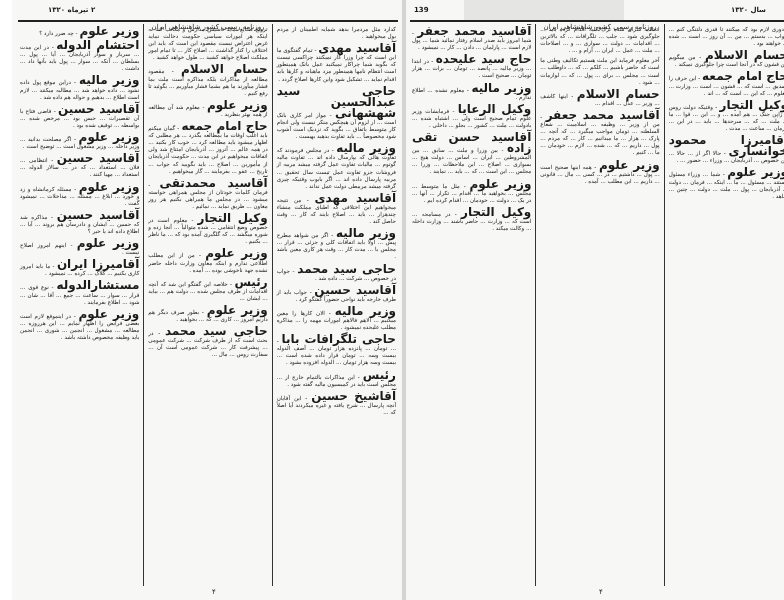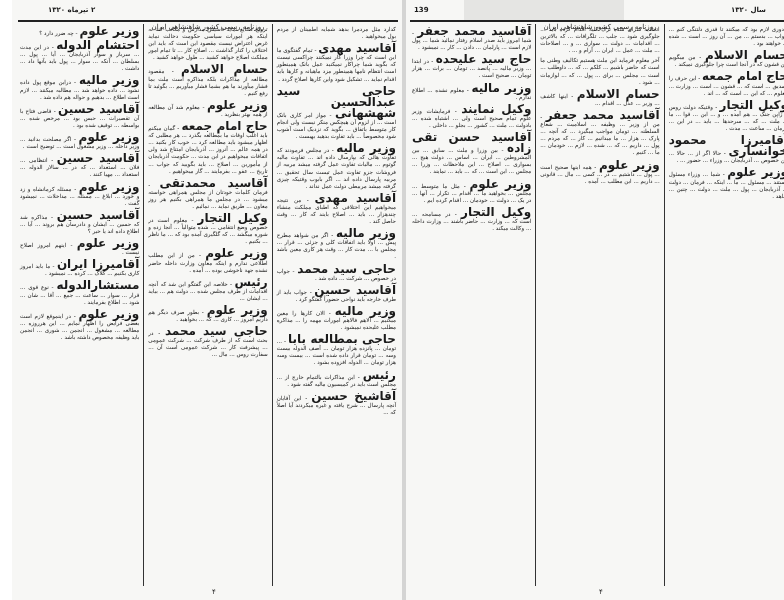--- a/index.html
+++ b/index.html
@@ -41,21 +41,21 @@
       <div class="col">
           <div class="sec"><span class="bd">کدارد مثل مردمرا بدهد شمایه اطمینان از مردم بول میخواهید .</span></div>
           <div class="sec"><span class="hd">آقاسید مهدی</span> - <span class="bd">تمام گفتگوی ما این است که چرا وزرا کار نمیکنند چراکسی نیست که بگوید شما چراکار نمیکنید عمل بانک همینطور است انتظام نامها همینطور مزد ماهیانه و کارها باید اقدام نماید ... تشکیل شود واین کارها اصلاح گردد .</span></div>
           <div class="sec"><span class="hd">حاجی سید عبدالحسین شهشهانی</span> - <span class="bd">مواز امر کاری بانک است ... از لزوم آن هیچکس منکر نیست ولی انجام کار متوسط باتفاق ... بگوید که نزدیک است آشوب شود مخصوصاً ... باید تفاوت بدهید بهبست .</span></div>
           <div class="sec"><span class="hd">وزیر مالیه</span> - <span class="bd">در مجلس فرمودند که تفاوت هائی که بپارسال داده اند ... تفاوت مالیه گوتوم ... مالیات تفاوت عمل گرفته میشد مربیه از فروشات جزو تفاوت عمل تیست سال تحقیق ... مربیه پارسال داده اند ... اگر بابوب وقتیکه چیزی گرفته میشد مربیطی دولت عمل نداند .</span></div>
           <div class="sec"><span class="hd">آقاسید مهدی</span> - <span class="bd">من نتیجه میخواهیم این اختلافی که اطبای مملکت منشاء چندهزار ... باید ... اصلاح بایند که کار ... وقت حاصل کند .</span></div>
           <div class="sec"><span class="hd">وزیر مالیه</span> - <span class="bd">اگر من شواهد مطرح پیش ... اولا باید اتفاقات کلی و جزئی ... قرار ... مجلس با ... مدت کار ... وقت هر کاری معین باشد .</span></div>
           <div class="sec"><span class="hd">حاجی سید محمد</span> - <span class="bd">جواب در خصوص ... شرکت ... داده شد .</span></div>
           <div class="sec"><span class="hd">آقاسید حسین</span> - <span class="bd">جواب باید از طرف خارجه باید نواحی حضوراً گفتگو کرد .</span></div>
           <div class="sec"><span class="hd">وزیر مالیه</span> - <span class="bd">الان کارها را معین میکنیم ... الاهم فالاهم امورات مهمه را ... مذاکره مطلب علیحده نمیشود .</span></div>
-          <div class="sec"><span class="hd">حاجی بمطالعه بابا</span> - <span class="bd">... تومان ... پانزده هزار تومان ... آصف الدوله بیست وسه ... تومان قرار داده شده است ... بیست وسه هزار تومان ... الدوله افزوده بشود .</span></div>
+          <div class="sec"><span class="hd">حاجی تلگرافات بابا</span> - <span class="bd">... تومان ... پانزده هزار تومان ... آصف الدوله بیست وسه ... تومان قرار داده شده است ... بیست وسه هزار تومان ... الدوله افزوده بشود .</span></div>
           <div class="sec"><span class="hd">رئیس</span> - <span class="bd">این مذاکرات بالتمام خارج از ... مجلس است باید در کمیسیون مالیه گفته شود .</span></div>
           <div class="sec"><span class="hd">آقاشیخ حسین</span> - <span class="bd">این آقایان آنچه پارسال ... شرح یافته و غیره میکردند آیا اصلاً که ...</span></div>
         </div>
       <div class="col">
           <div class="sec"><span class="bd">ترویج صنایع نماید تاسیس مدارس و مکاتب کند نه اینکه هر امورات سیاسی حکومت دخالت نماید غرض اعتراض نیست مقصود این است که باید این اختلاف را کنار گذاشت ... اصلاح کار ... تا تمام امور مملکت اصلاح خواهد کشید ... طول خواهد کشید .</span></div>
           <div class="sec"><span class="hd">حسام الاسلام</span> - <span class="bd">مقصود مطالعه از مذاکرات بلکه مذاکره است ملت بما فشار میآورند ما هم بشما فشار میآوریم ... بگوئید تا رفع کنیم .</span></div>
           <div class="sec"><span class="hd">وزیر علوم</span> - <span class="bd">معلوم شد آن مطالعه از همه بهتر بنظرید .</span></div>
           <div class="sec"><span class="hd">حاج امام جمعه</span> - <span class="bd">گمان میکنم باید اغلب اوقات ما بمطالعه بگذرد ... هر مطلبی که اظهار میشود باید مطالعه کرد ... خوب کار بکنید ... در همه عالم ... آنروز ... آذربایجان امتناع شد ولی اتفاقات میخواهیم در این مدت ... حکومت آذربایجان از مأمورین ... اصلاح ... باید بگویید که جواب ... تاریخ ... عفو ... بفرمایند ... گار میخواهیم .</span></div>
           <div class="sec"><span class="hd">آقاسید محمدتقی</span> - <span class="bd">فرمان کلمات خودتان از مجلس همراهی خواسته میشود ... در مجلس ما همراهی بکنیم هر روز معاون ... طریق نماید ... نمائیم .</span></div>
           <div class="sec"><span class="hd">وکیل التجار</span> - <span class="bd">معلوم است در خصوص وضع انتقامی ... شده متوالیاً ... آنجا زده و شوره میگشد ... که گلگیری آمده بود که ... ما ناظر ... بکنیم .</span></div>
@@ -103,21 +103,21 @@
           <div class="sec"><span class="bd">اتحادیه سرای شده ترک کلیه اقدام کرده باید ... جلوگیری شود ... جلب ... تلگرافات ... که بالاترین ... اقدامات ... دولت ... سواری ... و ... اصلاحات ... ملت ... عمل ... ایران ... آرام و ... .</span></div>
           <div class="sec"><span class="bd">آخر معلوم فرماید این ملت هستیم تکالیف وطنی ما است که حاضر باشیم ... کلکم ... که ... داوطلب ... است ... مجلس ... برای ... پول ... که ... لوازمات ... شود .</span></div>
           <div class="sec"><span class="hd">حسام الاسلام</span> - <span class="bd">اینها کاشف ... وزیر ... عدل ... اقدام ...</span></div>
           <div class="sec"><span class="hd">آقاسید محمد جعفر</span> - <span class="bd">من از وزیر ... وظیفه ... اسلامیت ... شعاع السلطنه ... تومان مواجب میگیرد ... که آنچه ... پارک ... هزار ... ما میدانیم ... کار ... که مردم ... پول ... داریم ... که ... شده ... لازم ... خودمان ... ما ... کنیم .</span></div>
           <div class="sec"><span class="hd">وزیر علوم</span> - <span class="bd">همه اینها صحیح است ... پول ... داشتیم ... در ... کسی ... مال ... قانونی ... داریم ... این مطلب ... آمده .</span></div>
         </div>
       <div class="col">
           <div class="sec"><span class="hd">آقاسید محمد جعفر</span> - <span class="bd">شما امروز باید صدر اسلام رفتار نمائید شما ... پول لازم است ... پارلمان ... دادن ... کار ... نمیشود .</span></div>
           <div class="sec"><span class="hd">حاج سید علیحده</span> - <span class="bd">در ابتدا ... وزیر مالیه ... پانصد ... تومان ... برات ... هزار تومان ... صحیح است .</span></div>
           <div class="sec"><span class="hd">وزیر مالیه</span> - <span class="bd">معلوم نشده ... اطلاع ندارم .</span></div>
-          <div class="sec"><span class="hd">وکیل نمایند</span> - <span class="bd">فرمایشات وزیر علوم تمام صحیح است ولی ... اشتباه شده ... بادولت ... ملت ... کشور ... بجلو ... داخلی .</span></div>
+          <div class="sec"><span class="hd">وکیل الرعایا</span> - <span class="bd">فرمایشات وزیر علوم تمام صحیح است ولی ... اشتباه شده ... بادولت ... ملت ... کشور ... بجلو ... داخلی .</span></div>
           <div class="sec"><span class="hd">آقاسید حسن تقی زاده</span> - <span class="bd">بین وزرا و ملت ... سابق ... بین المشروطین ... ایران ... اساس ... دولت هیچ ... بسواری ... اصلاح ... این ملاحظات ... وزرا ... مجلس ... این است ... که ... باید ... نمایند .</span></div>
           <div class="sec"><span class="hd">وزیر علوم</span> - <span class="bd">مثل ما متوسط ... مجلس ... بخواهید ما ... اقدام ... تکرار ... آنها ... در یک ... دولت ... خودمان ... اقدام کرده ایم .</span></div>
           <div class="sec"><span class="hd">وکیل التجار</span> - <span class="bd">در مسامحه ... است که ... وزارت ... حاضر باشند ... وزارت داخله ... وکالت میکند .</span></div>
         </div>
     </div>
     <span class="footer-num">۴</span>
   </div>
 
 </div>
 

